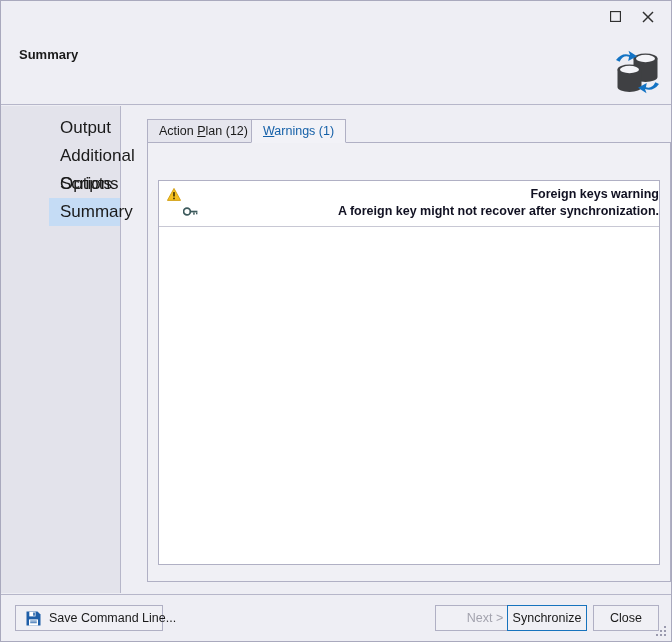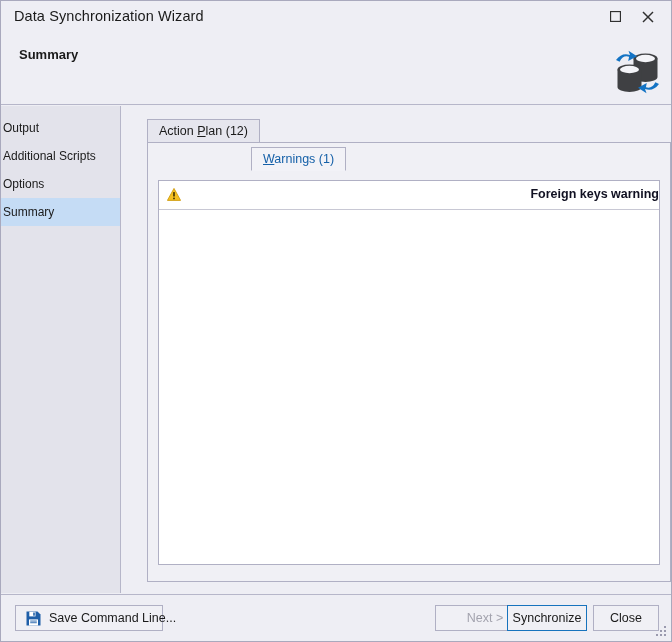--- a/index.html
+++ b/index.html
@@ -89,25 +89,26 @@
     width: 120px;
     height: 487px;
     background: #e3e3eb;
     border-right: 1px solid #b6b6c9;
     box-sizing: border-box;
   }
   .side-item {
     position: relative;
     height: 28px;
     line-height: 28px;
-    padding-left: 2px;
-    font-size: 12px;
+    padding-left: 11px;
+    font-size: 17px;
     color: #1a1a1a;
     cursor: default;
     box-sizing: border-box;
+    margin-left: 48px;
   }
   .side-item:first-child { margin-top: 8px; }
   .side-item.selected {
     background: #c5dcf5;
   }
 
   
   .content {
     position: absolute;
     left: 134px;
@@ -275,21 +276,20 @@
     height: 2px;
     background: #9a9aae;
   }
 </style>
 </head>
 <body>
 
 <div id="app">
 
   <div class="titlebar">
-    <div class="title-text">Data Synchronization Wizard</div>
 
     <div class="win-btn maximize">
       <svg width="11" height="11" viewBox="0 0 11 11">
         <rect x="0.5" y="0.5" width="10" height="10" fill="none" stroke="#303030" stroke-width="1.3"></rect>
       </svg>
     </div>
 
     <div class="win-btn close">
       <svg width="12" height="12" viewBox="0 0 12 12">
         <line x1="1" y1="1" x2="11" y2="11" stroke="#303030" stroke-width="1.5"></line>
@@ -330,37 +330,47 @@
     <div class="side-item selected">
       <span>Summary</span>
     </div>
   </div>
 
   <div class="content">
 
     <div class="tabstrip">
       <div class="tab" style="left:0;"><span>Action </span><span class="mnem">P</span><span>lan (12)</span></div>
 
-      <div class="tab active" style="left:104px;margin-top:28px;"><span></span><span class="mnem">W</span><span>arnings (1)</span></div>
+      <div class="tab active" style="left:104px;"><span></span><span class="mnem">W</span><span>arnings (1)</span></div>
     </div>
 
     <div class="tabpanel">
 
       <div class="warn-list">
         <div class="warn-group">
 
           <div class="warn-head">
             <svg class="wicon" viewBox="0 0 14 13">
               <path d="M7 0.4 L13.6 12.4 L0.4 12.4 Z" fill="#f5c020" stroke="#c99400" stroke-width="0.8" stroke-linejoin="round"></path>
               <rect x="6.2" y="4" width="1.6" height="4.6" rx="0.6" fill="#3a2c00"></rect>
               <rect x="6.2" y="9.6" width="1.6" height="1.7" rx="0.6" fill="#3a2c00"></rect>
             </svg>
             <span>Foreign keys warning</span>
           </div>
 
+          <div class="warn-row">
+            <svg class="kicon" viewBox="0 0 15 11">
+              <circle cx="4" cy="5.5" r="3.4" fill="none" stroke="#3d5a5c" stroke-width="1.7"></circle>
+              <circle cx="4" cy="5.5" r="1.0" fill="#ffffff"></circle>
+              <rect x="6.8" y="4.7" width="7.6" height="1.7" fill="#3d5a5c"></rect>
+              <rect x="10.2" y="6.4" width="1.5" height="2.3" fill="#3d5a5c"></rect>
+              <rect x="13.0" y="6.4" width="1.4" height="1.9" fill="#3d5a5c"></rect>
+            </svg>
+            <span>A foreign key might not recover after synchronization.</span>
+          </div>
 
         </div>
       </div>
     </div>
   </div>
 
   <div class="footer">
 
     <div class="btn btn-save">
       <svg class="sicon" viewBox="0 0 15 15">

